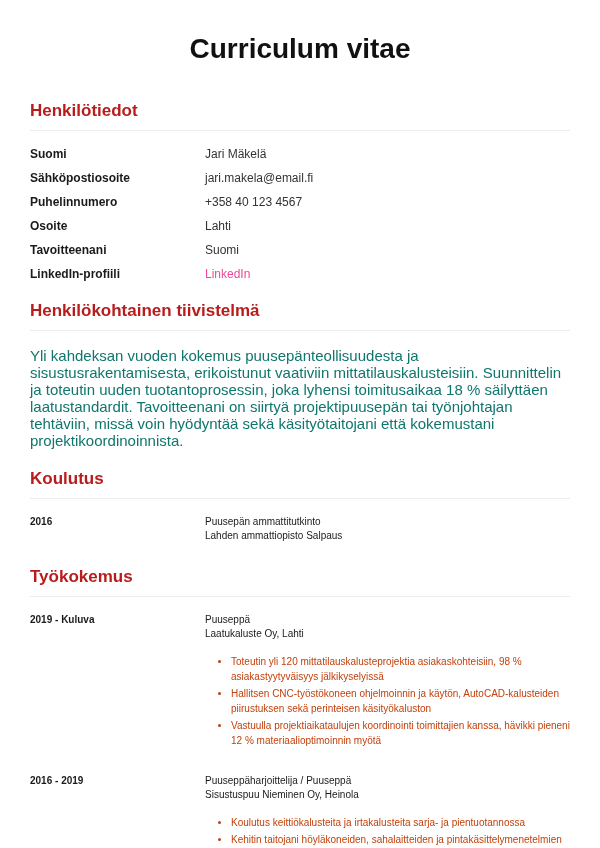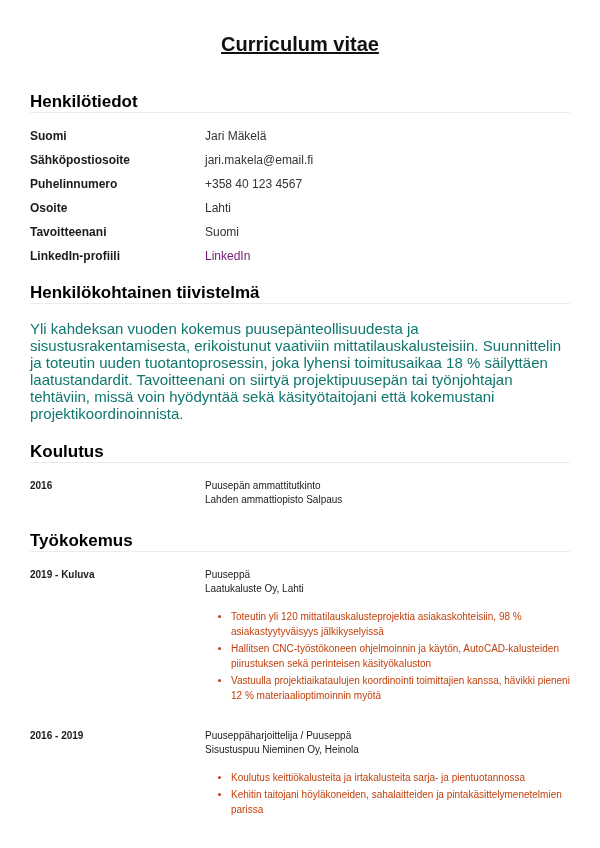--- a/index.html
+++ b/index.html
@@ -6,46 +6,46 @@
   html, body { background: #ffffff; }
   body {
     width: 600px; height: 848px;
     font-family: "Liberation Sans", sans-serif;
     color: #333333;
     overflow: hidden;
   }
   .page { padding: 26px 30px 0 30px; }
 
   .cv-title {
-    font-size: 20px;
+    font-size: 28px;
     font-weight: 700;
     text-align: center;
     color: #111111;
     margin: 7px 0 36px 0;
-    text-decoration: underline;
   }
 
   .section { margin-bottom: 20px; }
   .section-heading {
     font-size: 17px;
     font-weight: 700;
-    color: #000000;
+    color: #b91c1c;
+    padding-bottom: 9px;
     border-bottom: 1px solid #ececec;
     margin-bottom: 16px;
   }
 
   .info-row {
     display: flex;
     font-size: 12px;
     line-height: 14px;
     margin-bottom: 10px;
   }
   .info-label { width: 175px; flex-shrink: 0; font-weight: 700; color: #1a1a1a; }
   .info-value { color: #333333; }
-  .info-value.link { color: #701a75; text-decoration: none; cursor: pointer; }
+  .info-value.link { color: #ec4899; text-decoration: none; cursor: pointer; }
 
   .summary-text {
     font-size: 15px;
     line-height: 17px;
     color: #0f766e;
     margin-bottom: 4px;
   }
 
   .entry {
     display: flex;

